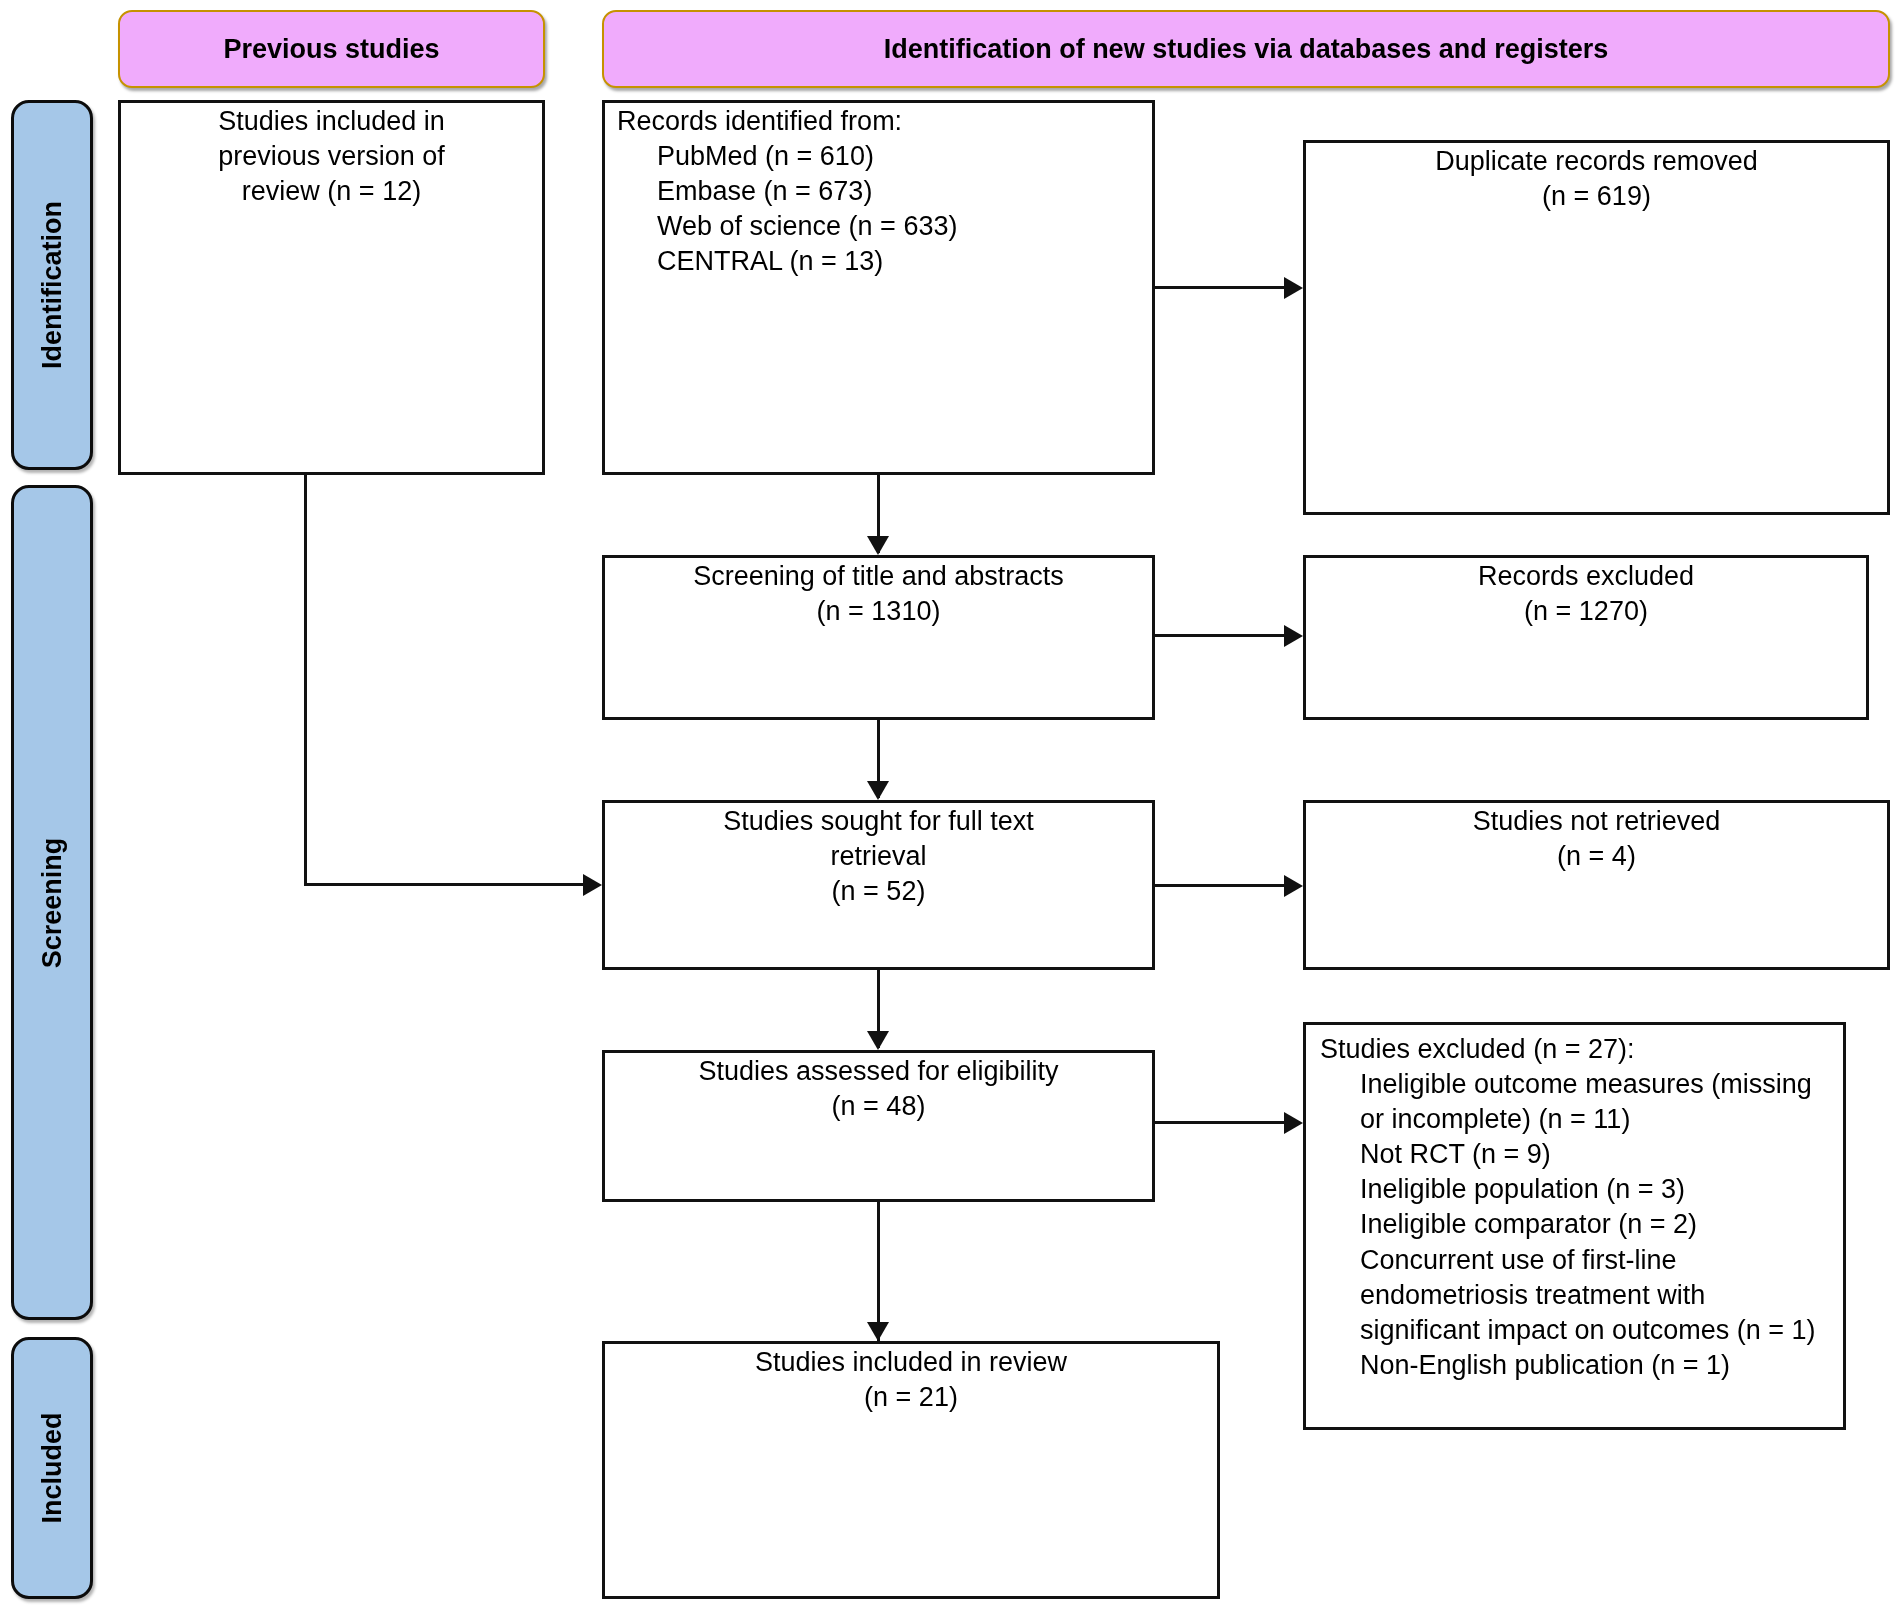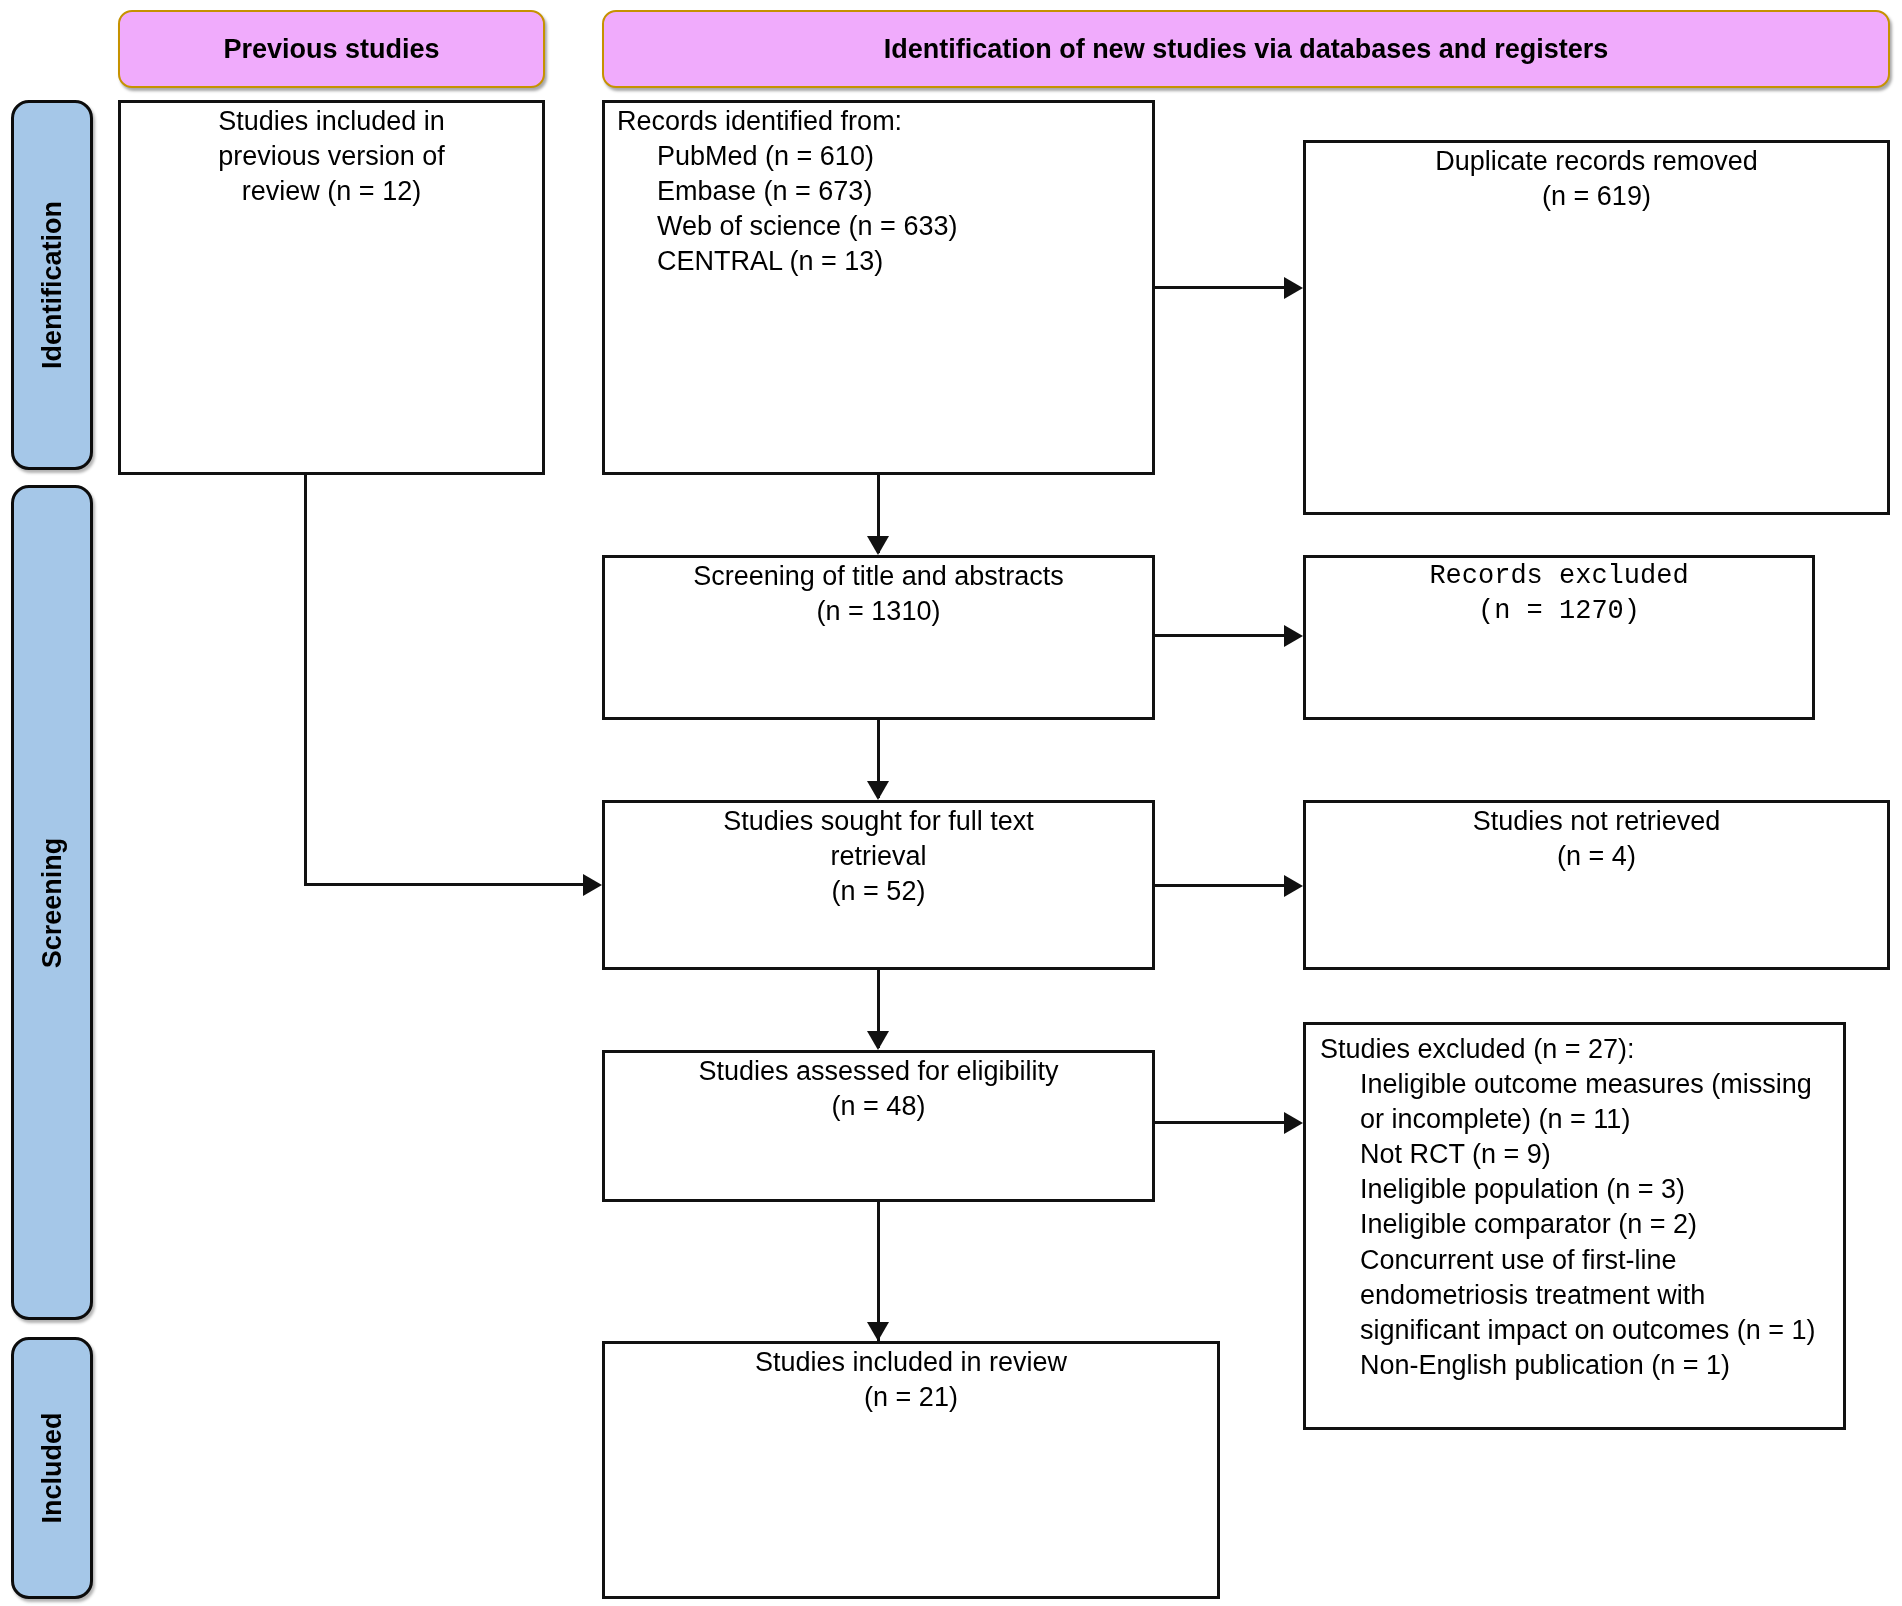--- a/index.html
+++ b/index.html
@@ -159,21 +159,21 @@
   <div class="vline" style="left:877px; top:475px; height:78px;"></div>
   <div class="arrow-down" style="left:867px; top:536px;"></div>
 
   <div class="box" style="left:602px; top:555px; width:553px; height:165px;">
     <div class="txt center">
       <div>Screening of title and abstracts</div>
       <div>(n = 1310)</div>
     </div>
   </div>
 
-  <div class="box" style="left:1303px; top:555px; width:512px; height:165px;font-family:Liberation Mono, monospace;">
+  <div class="box" style="left:1303px; top:555px; width:566px; height:165px;">
     <div class="txt center">
       <div>Records excluded</div>
       <div>(n = 1270)</div>
     </div>
   </div>
 
   <div class="hline" style="left:1155px; top:634px; width:130px;"></div>
   <div class="arrow-right" style="left:1284px; top:625px;"></div>
 
   <div class="vline" style="left:877px; top:720px; height:78px;"></div>

